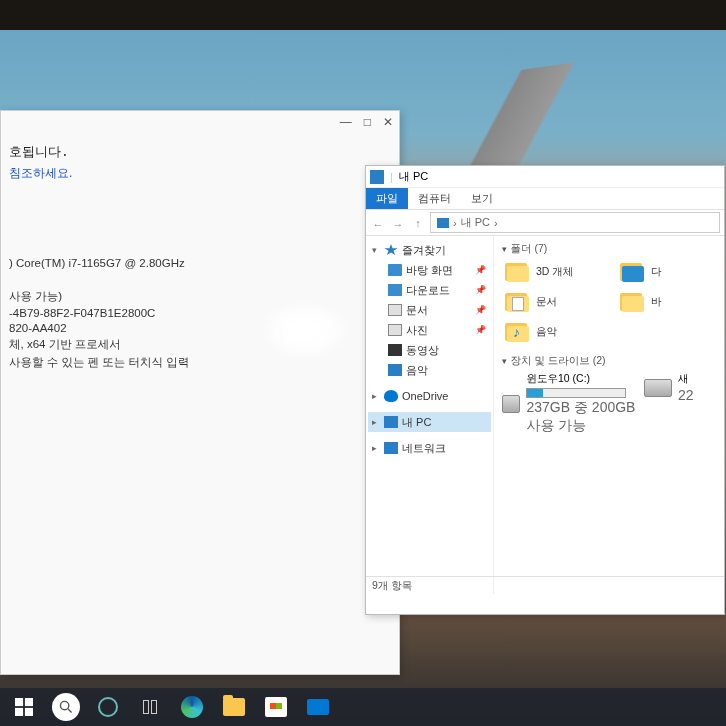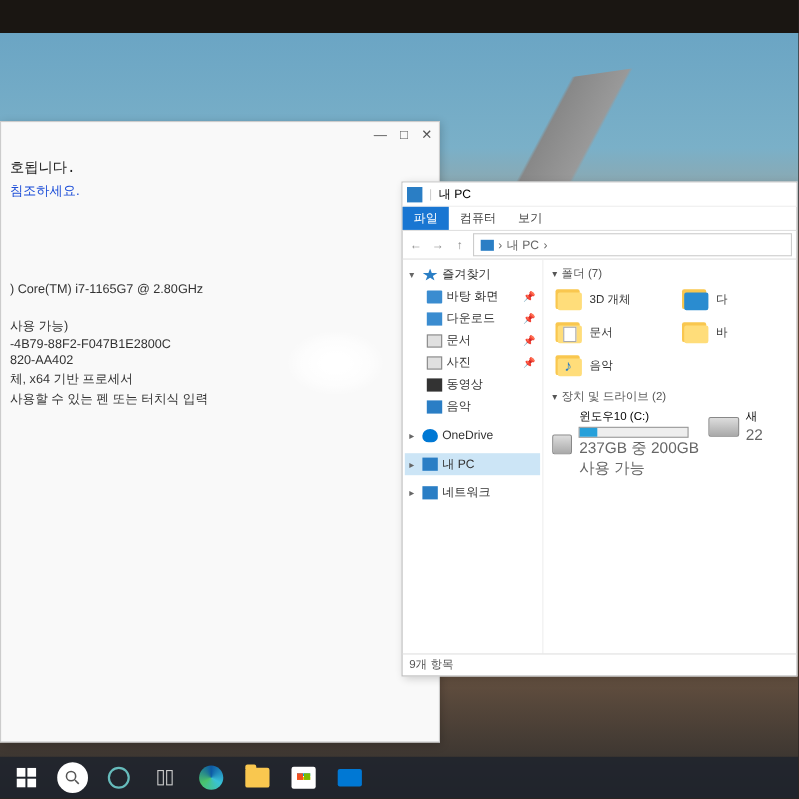--- a/index.html
+++ b/index.html
@@ -82,21 +82,21 @@
 
 .drive-row { display: flex; gap: 8px; }
 .drive-item { width: 140px; }
 .drive-top { display: flex; align-items: center; gap: 6px; }
 .drive-ico { width: 28px; height: 18px; background: linear-gradient(#ddd,#aaa); border: 1px solid #888; border-radius: 2px; }
 .drive-info { font-size: 10.5px; }
 .drive-bar { width: 100px; height: 10px; border: 1px solid #999; margin-top: 2px; background: #eee; position: relative; }
 .drive-bar .fill { position: absolute; height: 100%; background: #26a0da; }
 .drive-sub { font-size: 14px; color: #666; margin-top: 1px; }
 
-.explorer-status { position: absolute; bottom: 0; left: 0; right: 0; height: 20px;
+.explorer-status { position: absolute; bottom: 0; left: 0; right: 0; height: 38px;
   border-top: 1px solid #e0e0e0; font-size: 10.5px; color: #555; padding: 2px 6px; }
 
 .taskbar {
   position: absolute; bottom: 0; left: 0; right: 0; height: 38px;
   background: rgba(30,35,45,0.85); display: flex; align-items: center; padding: 0 4px; gap: 2px;
 }
 .taskbar .tb-item { width: 40px; height: 32px; display: flex; align-items: center; justify-content: center; }
 .tb-start { color: #fff; }
 .tb-start svg { width: 18px; height: 18px; }
 .tb-search { background: #fff; width: 28px; height: 28px; border-radius: 14px; display: flex; align-items: center; justify-content: center; }

